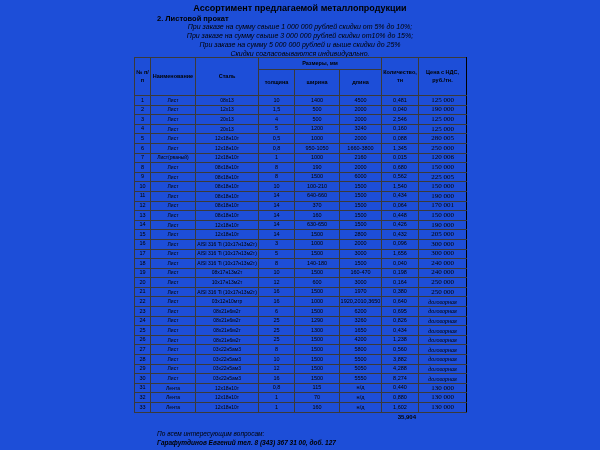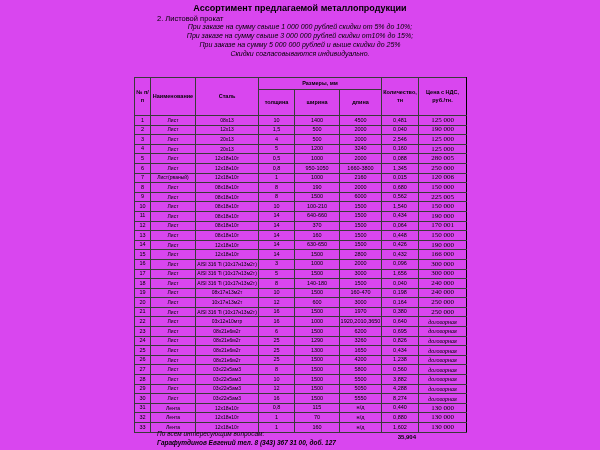--- a/index.html
+++ b/index.html
@@ -1,38 +1,38 @@
 <!DOCTYPE html>
 <html><head>
 <meta charset="utf-8">
 <style>
   * { margin:0; padding:0; box-sizing:border-box; }
   html,body { background:#e8e8e8; }
   .page {
-    position:relative; width:600px; height:450px; background:#d946ef;
+    position:relative; width:600px; height:450px; background:#1d4ed8;
     font-family:"Liberation Sans", sans-serif; color:#000; overflow:hidden;
     margin:0 auto;
   }
   .title {
     position:absolute; top:3px; left:0; width:100%;
     text-align:center; font-size:9px; font-weight:bold;
   }
   .section {
     position:absolute; top:14px; left:157px;
-    font-size:7.5px; font-weight:normal;
+    font-size:7.5px; font-weight:bold;
   }
   .notes {
     position:absolute; top:22px; left:0; width:100%; text-align:center;
   }
   .notes div { font-size:7px; font-style:italic; line-height:9px; }
   .tablewrap {
     position:absolute; top:57px; left:50%; transform:translateX(-50%);
     width:332px;
   }
-  table { border-collapse:collapse; table-layout:fixed; width:332px;margin-top:20px; }
+  table { border-collapse:collapse; table-layout:fixed; width:332px; }
   col.c-num{width:16px} col.c-name{width:45px} col.c-steel{width:63px}
   col.c-th{width:36px} col.c-w{width:45px} col.c-len{width:42px}
   col.c-qty{width:37px} col.c-price{width:48px}
   th, td {
     border:0.6px solid #3a3a3a; text-align:center; vertical-align:middle;
     font-size:5.5px; padding:0; overflow:hidden; white-space:nowrap;
   }
   th { font-weight:bold; line-height:1.3; white-space:normal; }
   tr.h1 th { height:12px; }
   tr.h2 th { height:26px; }
@@ -243,21 +243,21 @@
             <td class="price">190 000</td>
           </tr>
           <tr>
             <td>15</td>
             <td class="name">Лист</td>
             <td class="steel">12х18н10т</td>
             <td>14</td>
             <td>1500</td>
             <td>2800</td>
             <td>0,432</td>
-            <td class="price">166 000</td>
+            <td class="price">205 000</td>
           </tr>
           <tr>
             <td>16</td>
             <td class="name">Лист</td>
             <td class="steel">AISI 316 Ti (10х17н13м2т)</td>
             <td>3</td>
             <td>1000</td>
             <td>2000</td>
             <td>0,096</td>
             <td class="price">300 000</td>

